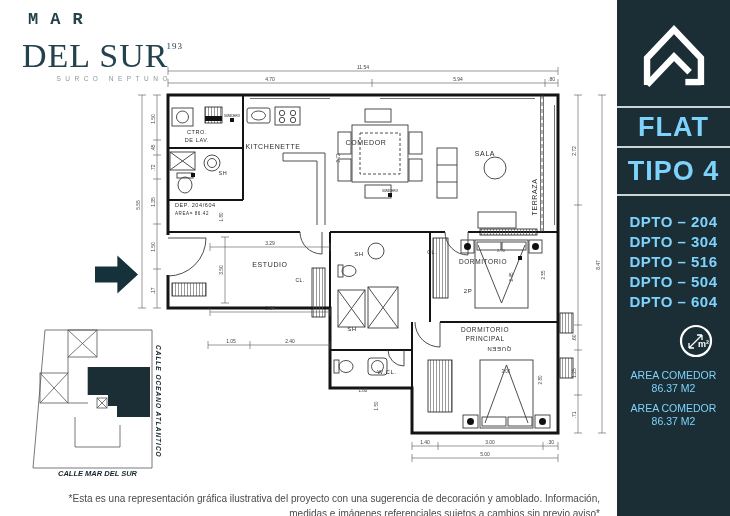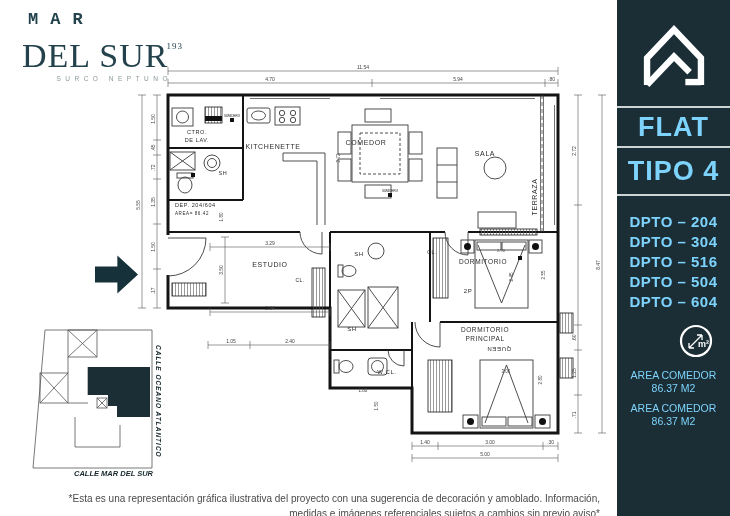--- a/index.html
+++ b/index.html
@@ -17,21 +17,21 @@
   #plan{position:absolute;left:135px;top:55px;}
   svg text{font-family:"Liberation Sans",sans-serif;}
   .roomlbl{fill:#2b2b2b;letter-spacing:0.6px;}
   
   .arrow{position:absolute;left:95px;top:252px;width:43px;height:45px;background:#17313a;
          clip-path:polygon(0% 32%,52% 32%,52% 8%,100% 50%,52% 92%,52% 68%,0% 68%);}
   
   #minimap{position:absolute;left:20px;top:322px;}
   .street-right{position:absolute;left:155px;top:345px;height:115px;writing-mode:vertical-rl;
      font-size:6.5px;font-weight:bold;font-style:italic;letter-spacing:1px;color:#14262c;}
-  .street-bottom{position:absolute;left:56px;top:469px;width:115px;text-align:center;
+  .street-bottom{position:absolute;left:40px;top:469px;width:115px;text-align:center;
      font-size:7.5px;font-weight:bold;font-style:italic;color:#14262c;}
   
   .disclaimer{position:absolute;left:60px;top:491px;width:540px;text-align:right;
      font-size:10px;line-height:1.5;color:#4a4a4a;}
   
   .sidebar{position:absolute;left:617px;top:0;width:113px;height:516px;background:#1b2d35;
            color:#7dd3fc;display:flex;flex-direction:column;}
   .logo-block{height:106px;display:flex;align-items:center;justify-content:center;}
   .sep{height:2px;background:#cdd4d6;}
   .sb-title{height:38px;display:flex;align-items:center;justify-content:center;

